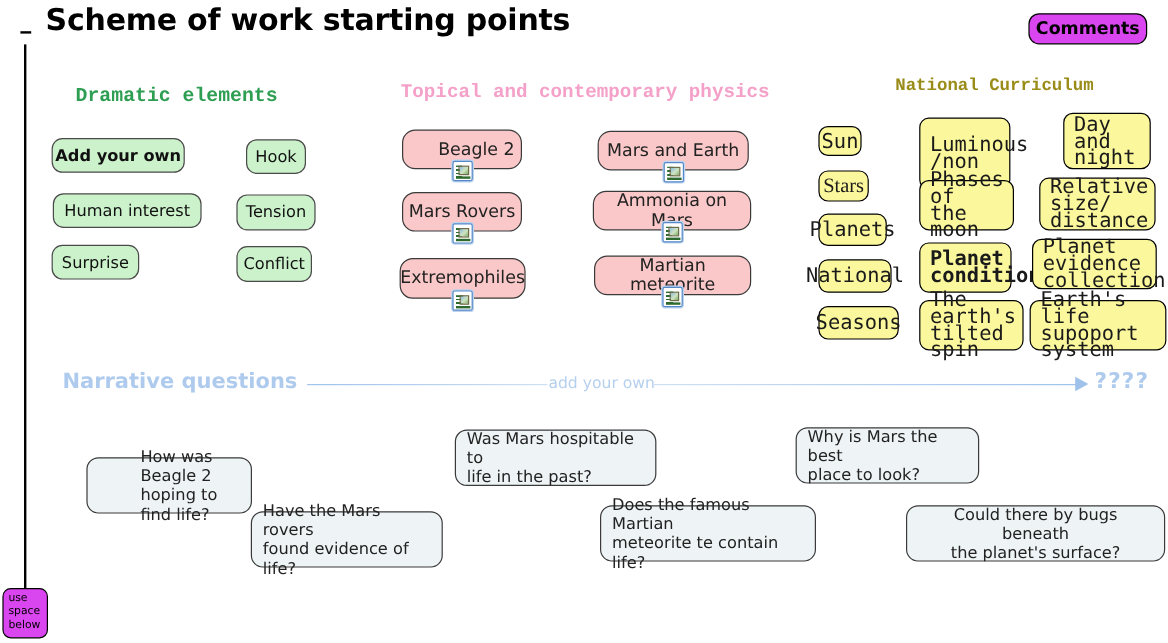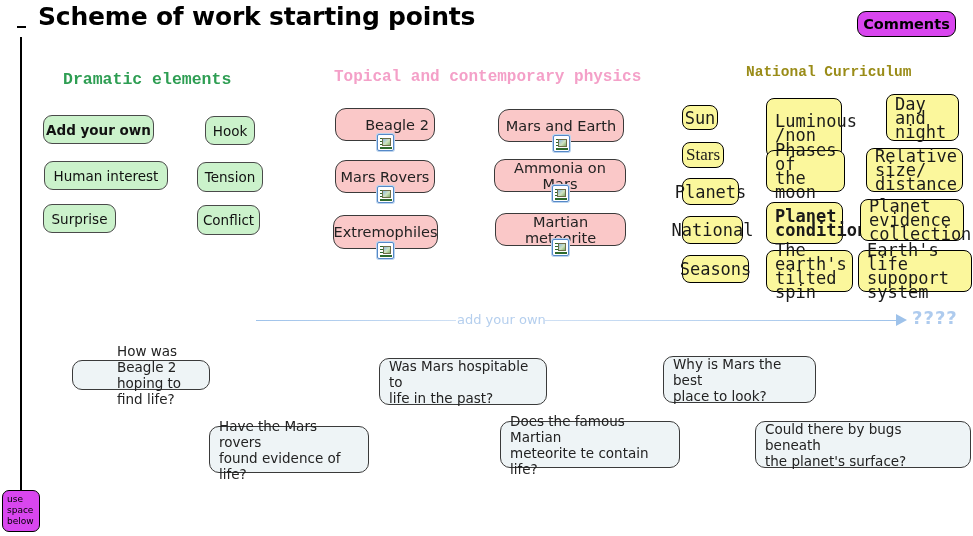--- a/index.html
+++ b/index.html
@@ -360,34 +360,35 @@
       <div class="node yellow" style="left: 886px; top: 94px; width: 73px; height: 47px;">Day and
 night</div>
       <div class="node yellow" style="left: 866px; top: 148px; width: 97px; height: 44px;">Relative size/
 distance</div>
       <div class="node yellow" style="left: 860px; top: 199px; width: 104px; height: 42px;">Planet evidence
 collection</div>
       <div class="node yellow" style="left: 858px; top: 250px; width: 114px; height: 42px;">Earth's life
 supoport system</div>
     </div>
 
+  <div id="narrative-heading">Narrative questions</div>
   <div id="narrative-line-left"></div>
   <div id="narrative-addyourown">add your own</div>
   <div id="narrative-line-right"></div>
   <div id="narrative-arrowhead"></div>
   <div id="narrative-unknown">????</div>
 
   <div id="group-questions">
-      <div class="node question" style="left: 72px; top: 360px; width: 138px; height: 30px; padding-left: 44px;">How was Beagle 2
+      <div class="node question" style="left: 72px; top: 381px; width: 138px; height: 47px; padding-left: 44px;">How was Beagle 2
 hoping to find life?</div>
       <div class="node question" style="left: 379px; top: 358px; width: 168px; height: 47px;">Was Mars hospitable to
 life in the past?</div>
       <div class="node question" style="left: 663px; top: 356px; width: 153px; height: 47px;">Why is Mars the best
 place  to look?</div>
       <div class="node question" style="left: 209px; top: 426px; width: 160px; height: 47px;">Have the Mars rovers
 found evidence of life?</div>
       <div class="node question" style="left: 500px; top: 421px; width: 180px; height: 47px;">Does the famous Martian
 meteorite te contain life?</div>
-      <div class="node question" style="left: 755px; top: 421px; width: 216px; height: 47px;">Could there by bugs beneath
+      <div class="node question" style="left: 755px; top: 421px; width: 216px; height: 47px; text-align: center;">Could there by bugs beneath
 the planet's surface?</div>
     </div>
 
 </div>
 
 </body></html>

